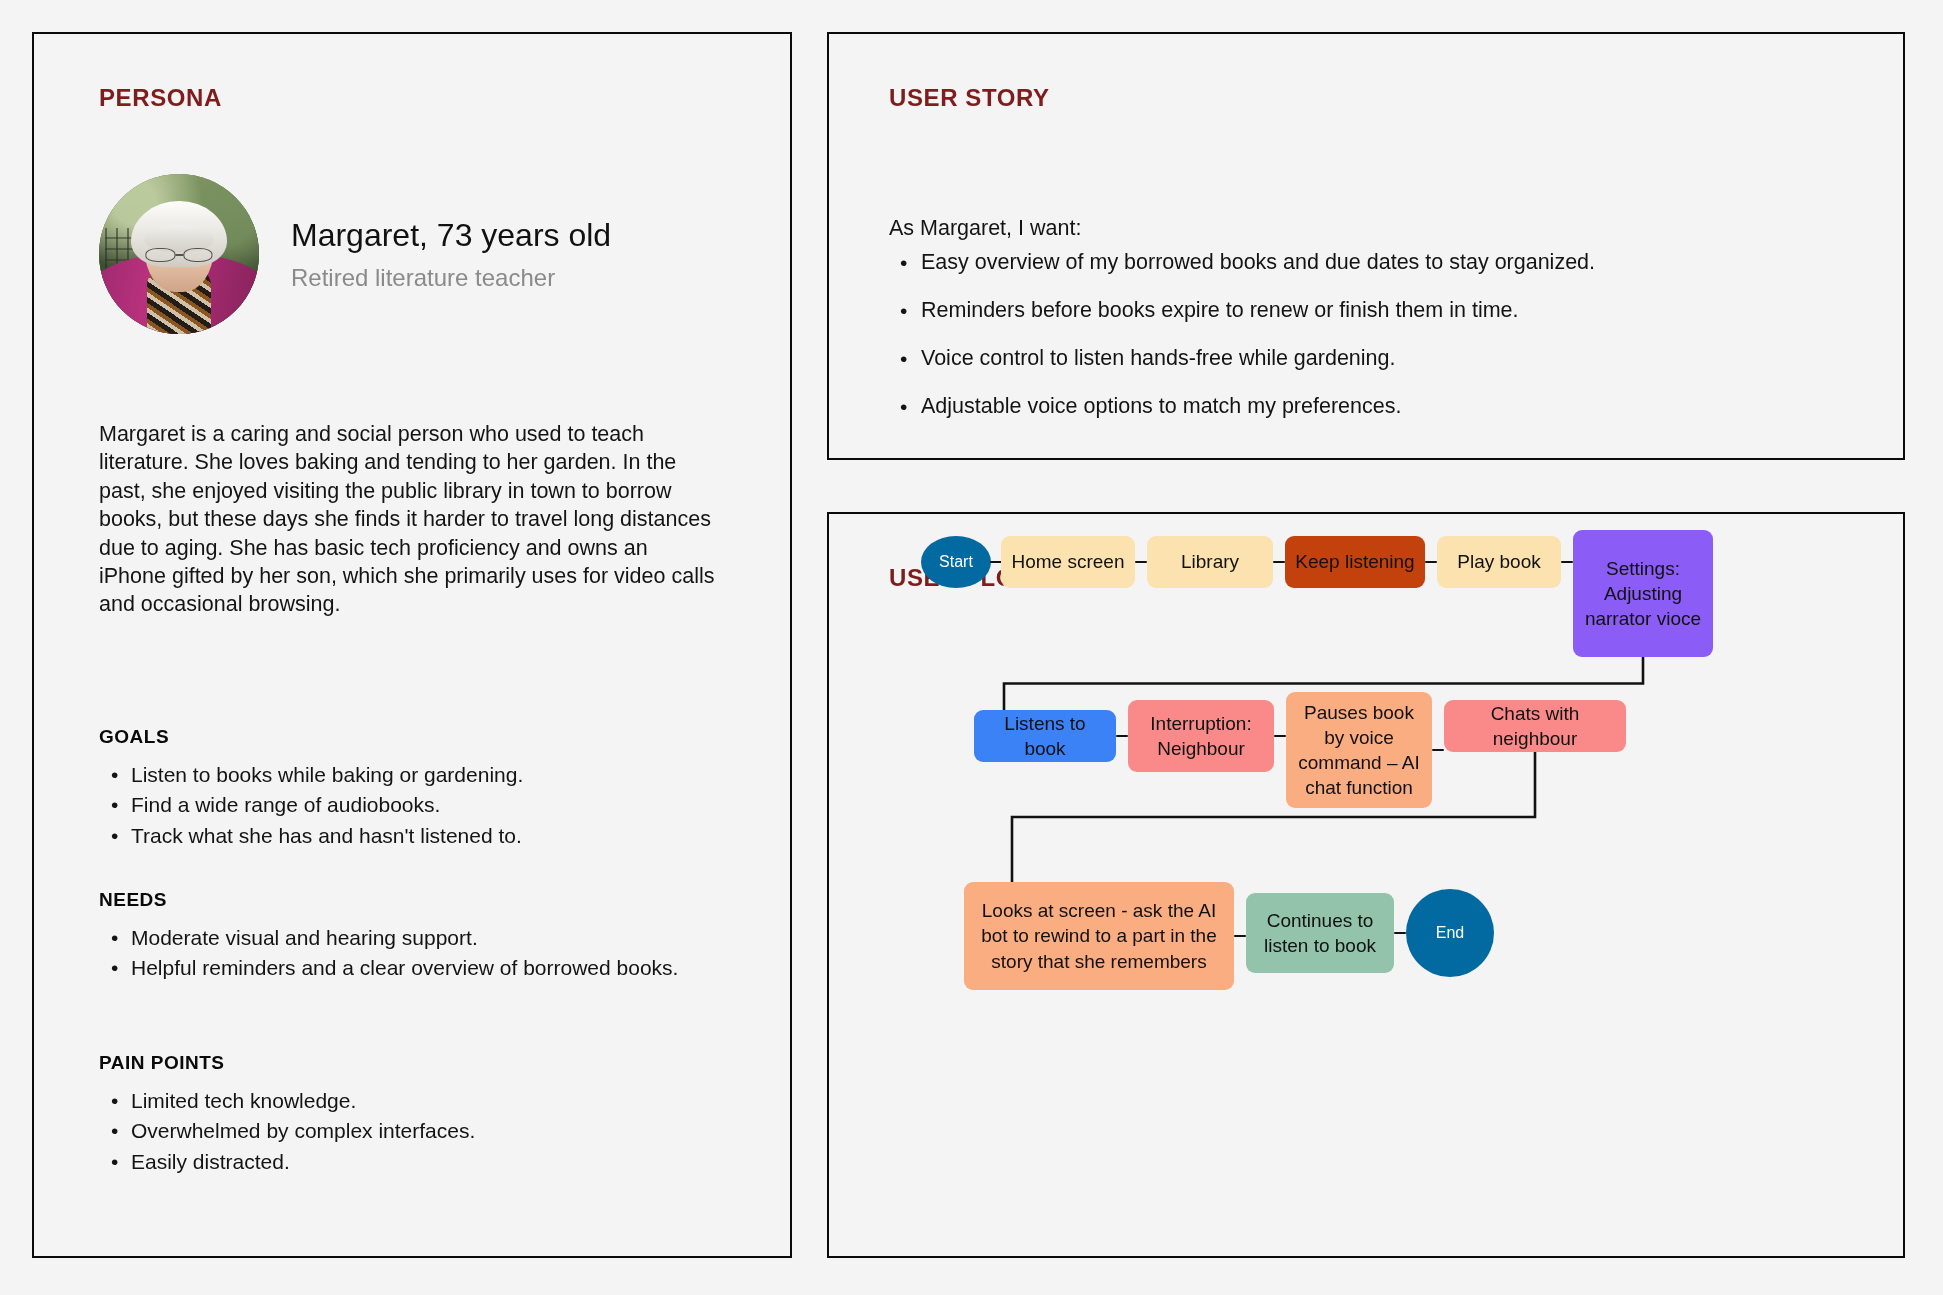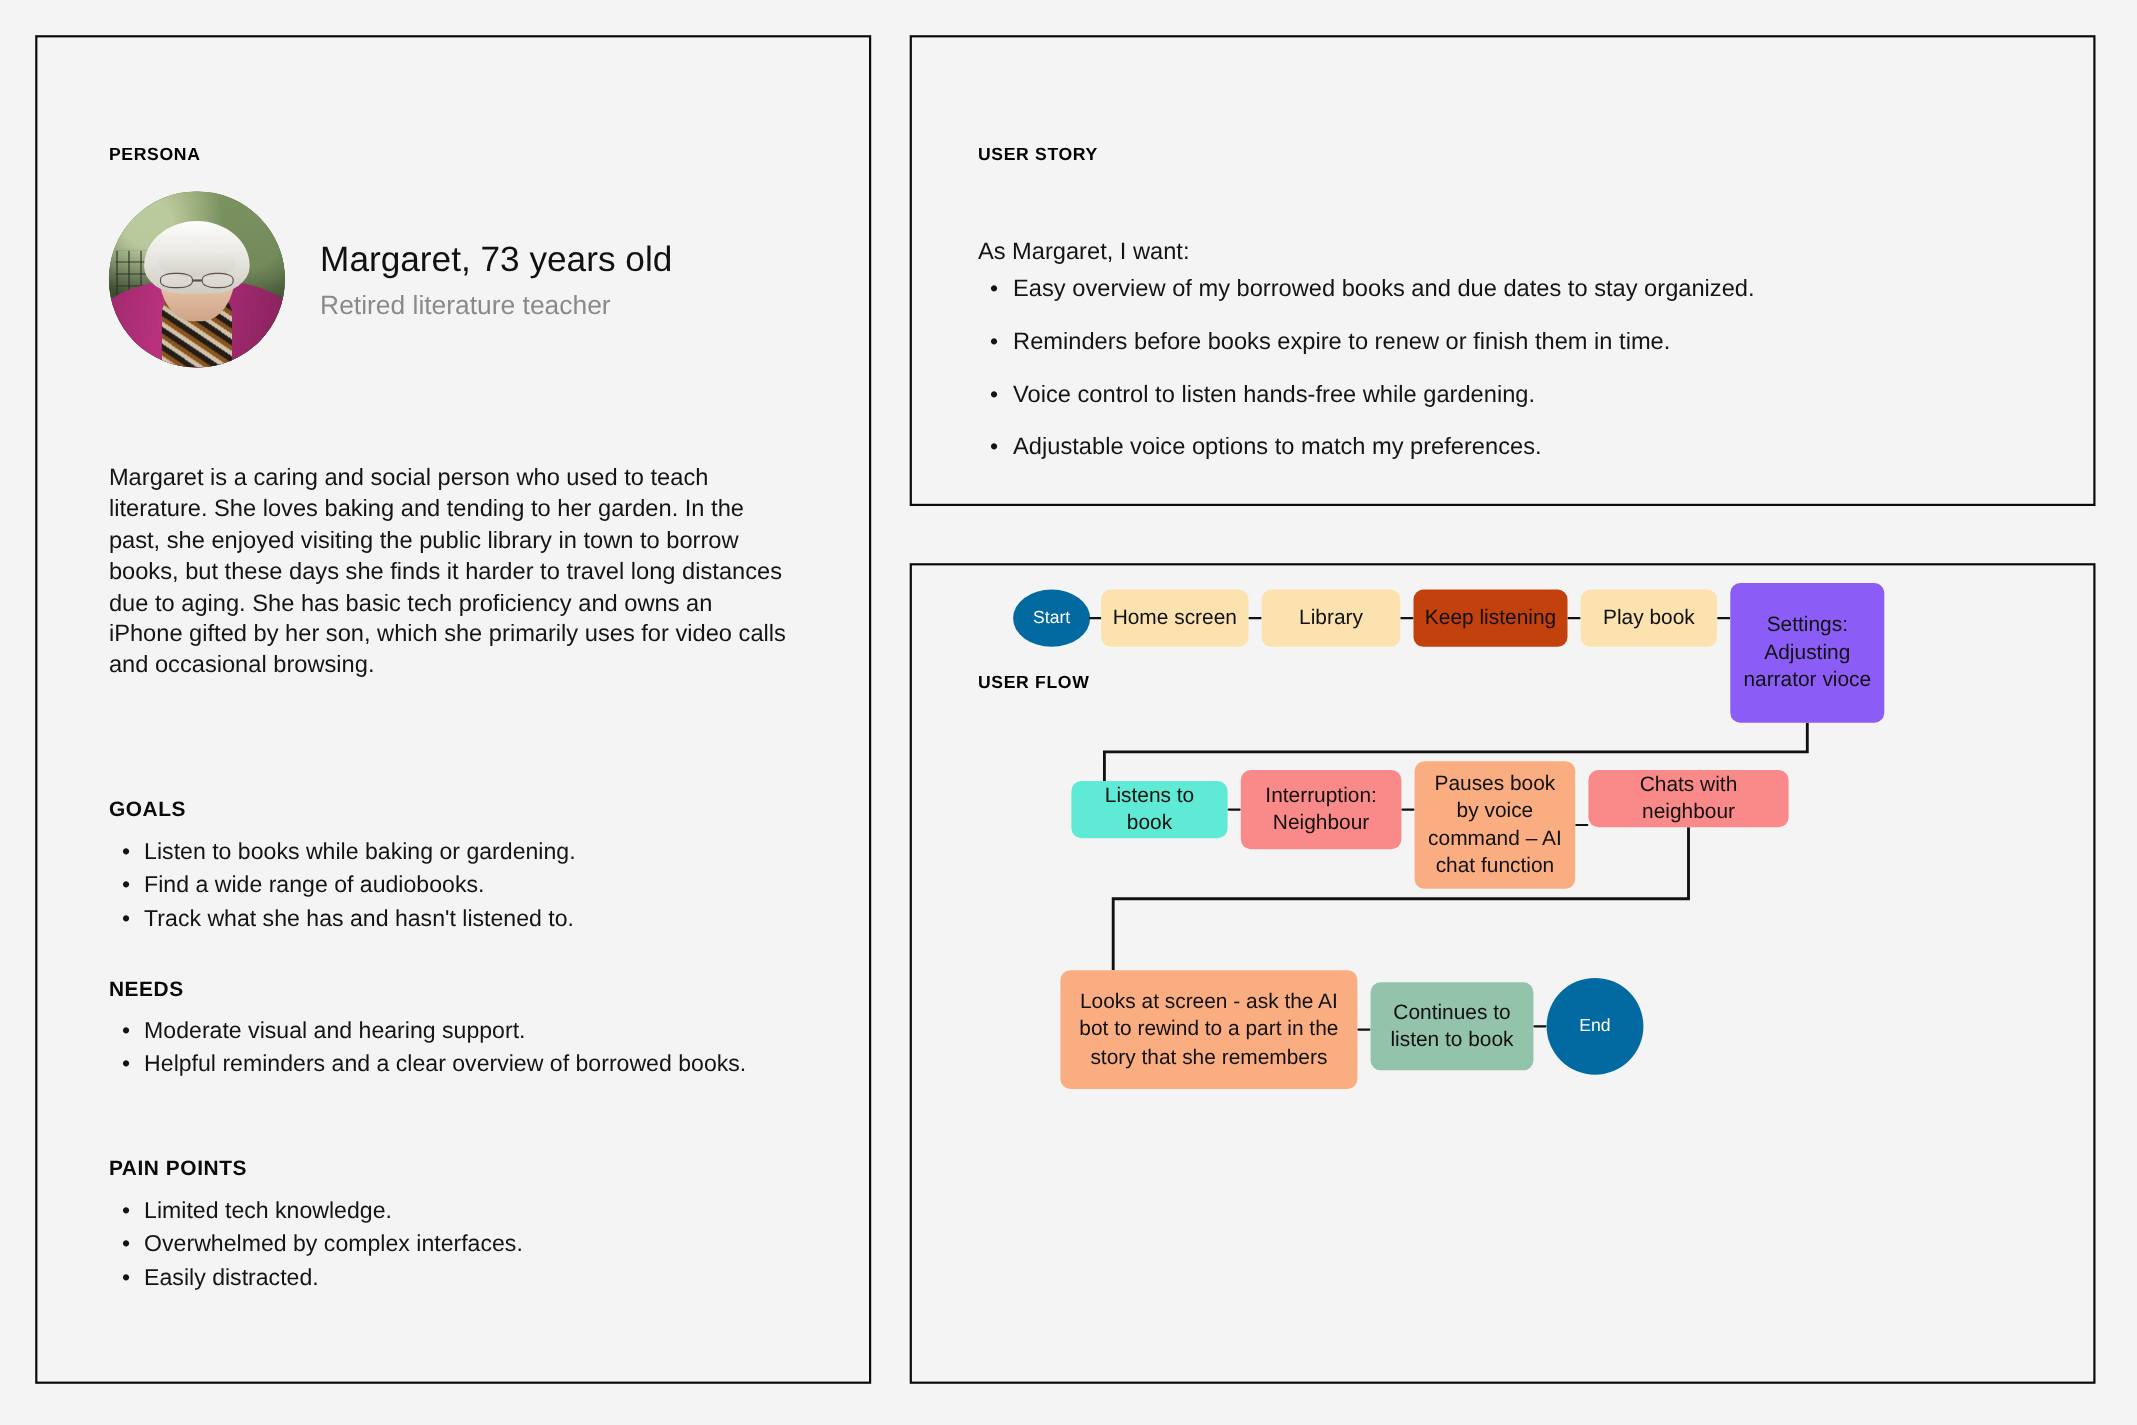--- a/index.html
+++ b/index.html
@@ -17,25 +17,24 @@
     position: absolute;
     background: #F4F4F4;
     border: 2.5px solid #0A0A0A;
   }
   #persona-panel { left: 32px;  top: 32px;  width: 760px;  height: 1226px; }
   #story-panel   { left: 827px; top: 32px;  width: 1078px; height: 428px;  }
   #flow-panel    { left: 827px; top: 512px; width: 1078px; height: 746px;  }
 
   .panel-title {
     position: absolute;
-    font-size: 16px;
+    font-size: 24px;
     font-weight: 700;
     letter-spacing: 0.6px;
-    color: #000000;
-    margin-top: 48px;
+    color: #7f1d1d;
   }
 
   
   #persona-title { left: 65px; top: 50px; }
 
   .persona-head { position: absolute; left: 65px; top: 140px; display: flex; align-items: center; gap: 32px; }
 
   .avatar {
     width: 160px; height: 160px; border-radius: 50%;
     overflow: hidden; position: relative; flex: none;
@@ -273,21 +272,21 @@
         <div class="dash" style="left: 161px; top: 47px; width: 12px;"></div>
         <div class="node" style="left: 172px; top: 22px; width: 134px; height: 52px; background: rgb(251, 226, 174);">Home screen</div>
         <div class="dash" style="left: 306px; top: 47px; width: 12px;"></div>
         <div class="node" style="left: 318px; top: 22px; width: 126px; height: 52px; background: rgb(251, 226, 174);">Library</div>
         <div class="dash" style="left: 444px; top: 47px; width: 12px;"></div>
         <div class="node" style="left: 456px; top: 22px; width: 140px; height: 52px; background: #c2410c; text-align: center;">Keep listening</div>
         <div class="dash" style="left: 596px; top: 47px; width: 12px;"></div>
         <div class="node" style="left: 608px; top: 22px; width: 124px; height: 52px; background: rgb(251, 226, 174);">Play book</div>
         <div class="dash" style="left: 732px; top: 47px; width: 12px;"></div>
         <div class="node" style="left: 744px; top: 16px; width: 140px; height: 127px; background: #8b5cf6;">Settings: Adjusting narrator vioce</div>
-        <div class="node" style="left: 145px; top: 196px; width: 142px; height: 52px; background: #5eead4;">Listens to book</div>
+        <div class="node" style="left: 145px; top: 196px; width: 142px; height: 52px; background: #3b82f6;">Listens to book</div>
         <div class="dash" style="left: 287px; top: 221px; width: 12px;"></div>
         <div class="node" style="left: 299px; top: 186px; width: 146px; height: 72px; background: rgb(250, 138, 138);">Interruption: Neighbour</div>
         <div class="dash" style="left: 445px; top: 221px; width: 12px;"></div>
         <div class="node" style="left: 457px; top: 178px; width: 146px; height: 116px; background: rgb(249, 173, 128);">Pauses book by voice command – AI chat function</div>
         <div class="dash" style="left: 603px; top: 235px; width: 12px;"></div>
         <div class="node" style="left: 615px; top: 186px; width: 182px; height: 52px; background: rgb(250, 138, 138);">Chats with neighbour</div>
         <div class="node" style="left: 135px; top: 368px; width: 270px; height: 108px; background: rgb(249, 173, 128);">Looks at screen - ask the AI bot to rewind to a part in the story that she remembers</div>
         <div class="dash" style="left: 405px; top: 421px; width: 12px;"></div>
         <div class="node" style="left: 417px; top: 379px; width: 148px; height: 80px; background: rgb(147, 195, 171);">Continues to listen to book</div>
         <div class="dash" style="left: 565px; top: 418px; width: 12px;"></div>

